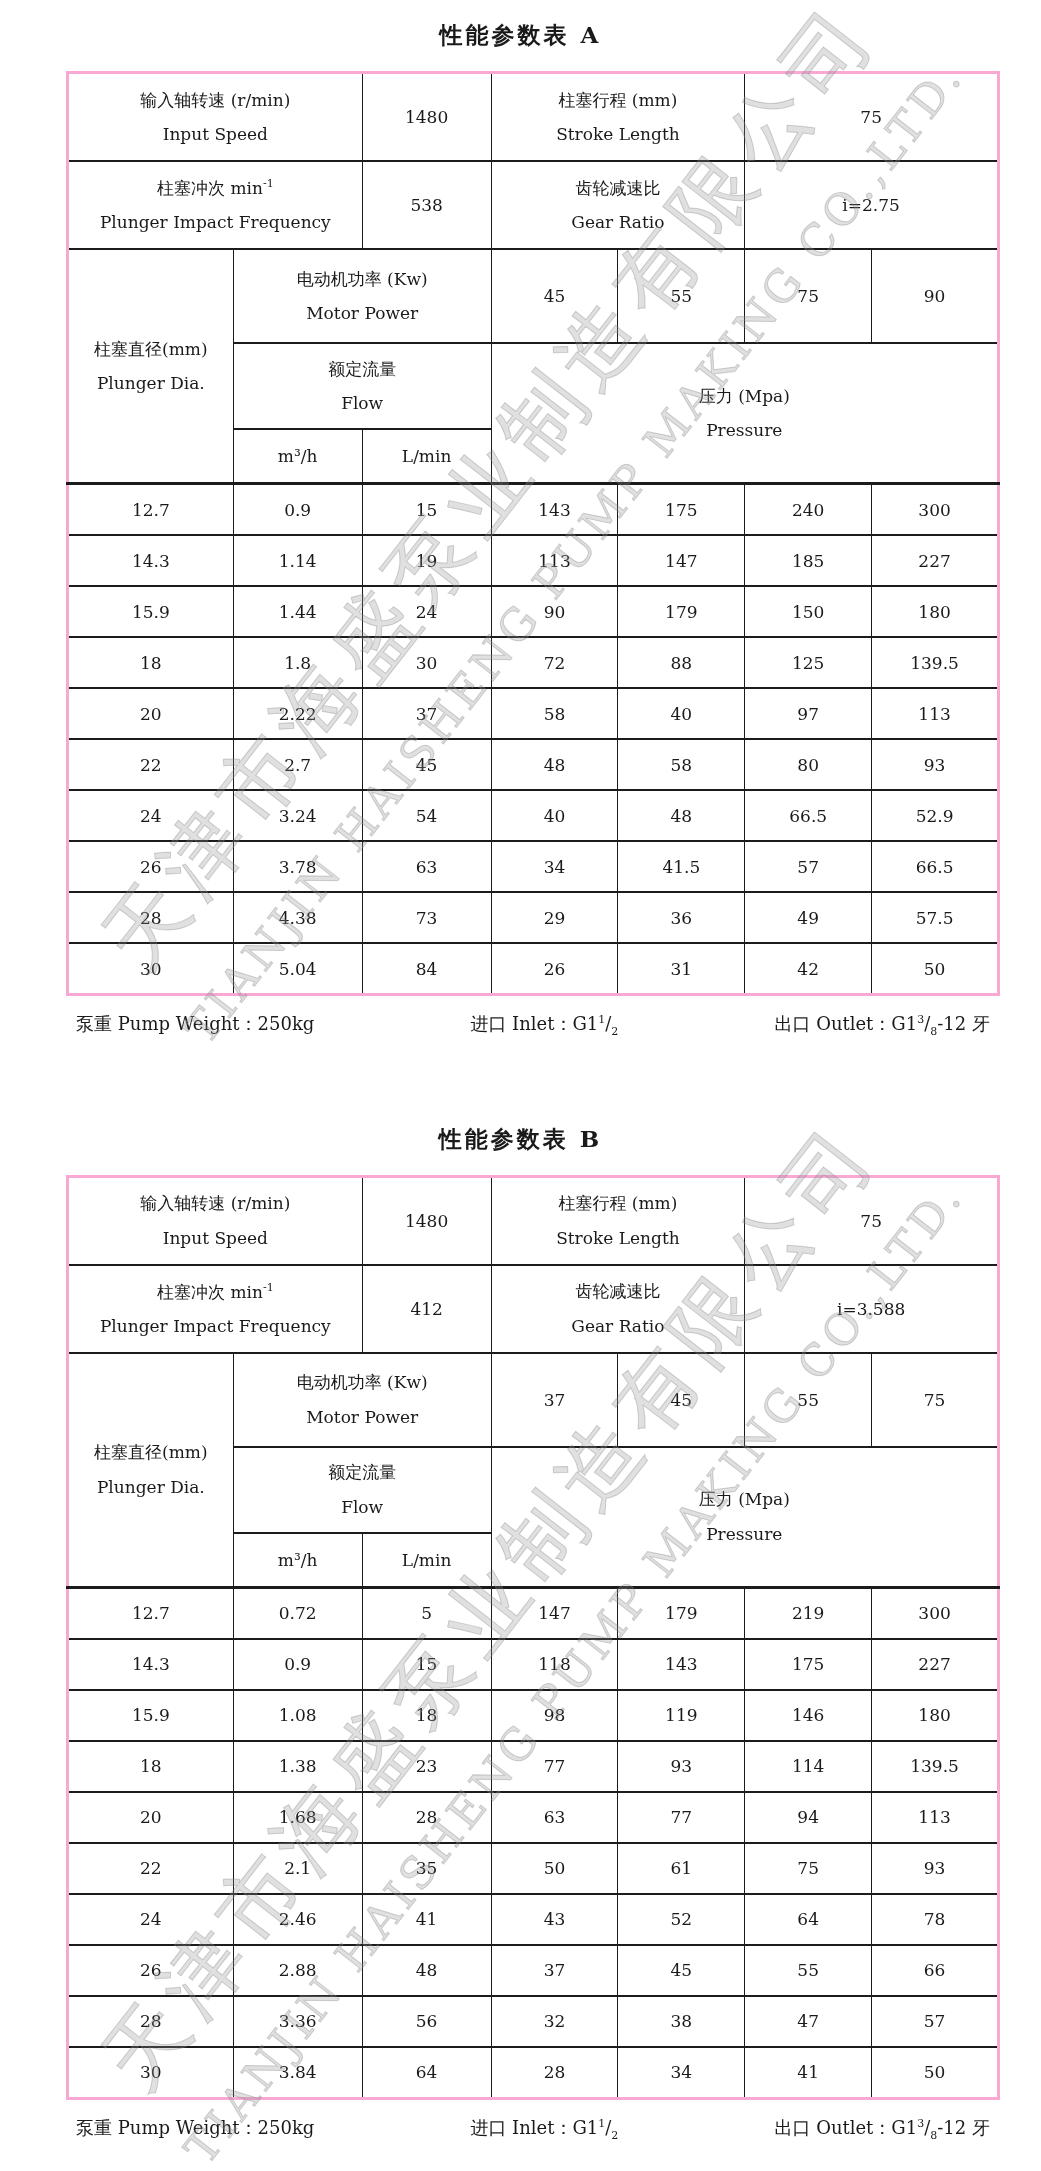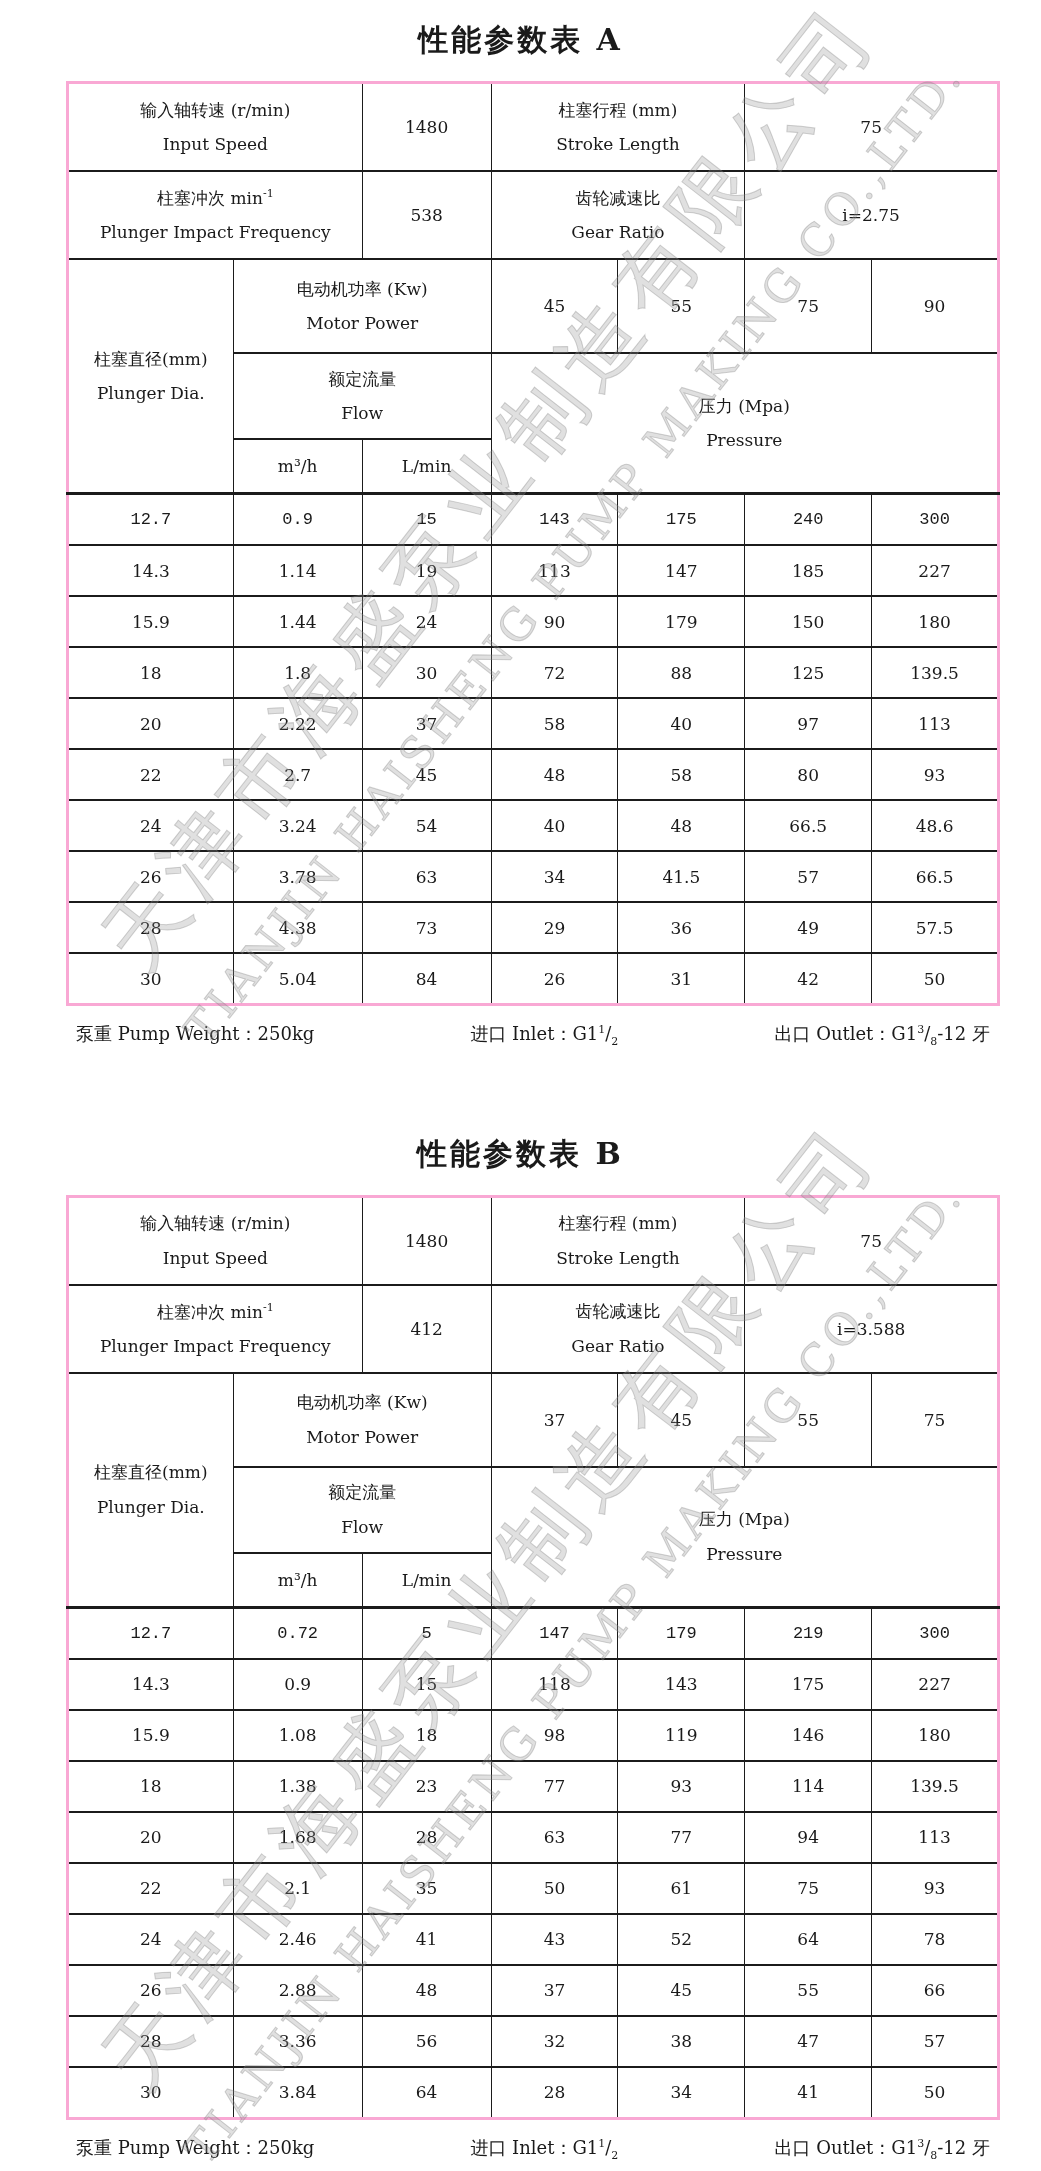--- a/index.html
+++ b/index.html
@@ -6,21 +6,21 @@
   .page {
     position:relative;
     width:1041px; height:2171px;
     background:#ffffff;
     color:#1a1a1a;
     font-family:"DejaVu Serif","Liberation Serif",serif;
     overflow:hidden;
   }
   .title {
     text-align:center;
-    font-size:30px;
+    font-size:23px;
     font-weight:bold;
     letter-spacing:3px;
   }
   .title-a { padding-top:20px; }
   .title-b { margin-top:86px; }
   table.spec {
     border-collapse:collapse;
     table-layout:fixed;
     width:934px;
     margin:20px 0 0 66px;
@@ -34,21 +34,21 @@
     vertical-align:middle;
     font-size:17px;
     padding:0;
     overflow:hidden;
   }
   .r-h1 td, .r-h2 td { height:86px; }
   .r-motor td { height:92px; border-top-width:3px; }
   .r-flow td { height:84px; }
   .r-units td { height:52px; }
   tbody[data-rows] tr td { height:49px; }
-  tbody[data-rows] tr:first-child td { border-top-width:3px;font-family:Liberation Mono, monospace; }
+  tbody[data-rows] tr:first-child td { border-top-width:3px; }
   .zh { line-height:1.2; }
   .two-line .zh { margin-bottom:14px; }
   .en { line-height:1.2; }
   sup { font-size:11px; vertical-align:super; }
   sub { font-size:11px; vertical-align:sub; }
   .tfoot {
     width:934px;
     margin:16px 0 0 66px;
     padding:0 10px;
     box-sizing:border-box;
@@ -215,21 +215,21 @@
           <td>80</td>
           <td>93</td>
         </tr>
         <tr>
           <td>24</td>
           <td>3.24</td>
           <td>54</td>
           <td>40</td>
           <td>48</td>
           <td>66.5</td>
-          <td>48.6</td>
+          <td>52.9</td>
         </tr>
         <tr>
           <td>26</td>
           <td>3.78</td>
           <td>63</td>
           <td>34</td>
           <td>41.5</td>
           <td>57</td>
           <td>66.5</td>
         </tr>

